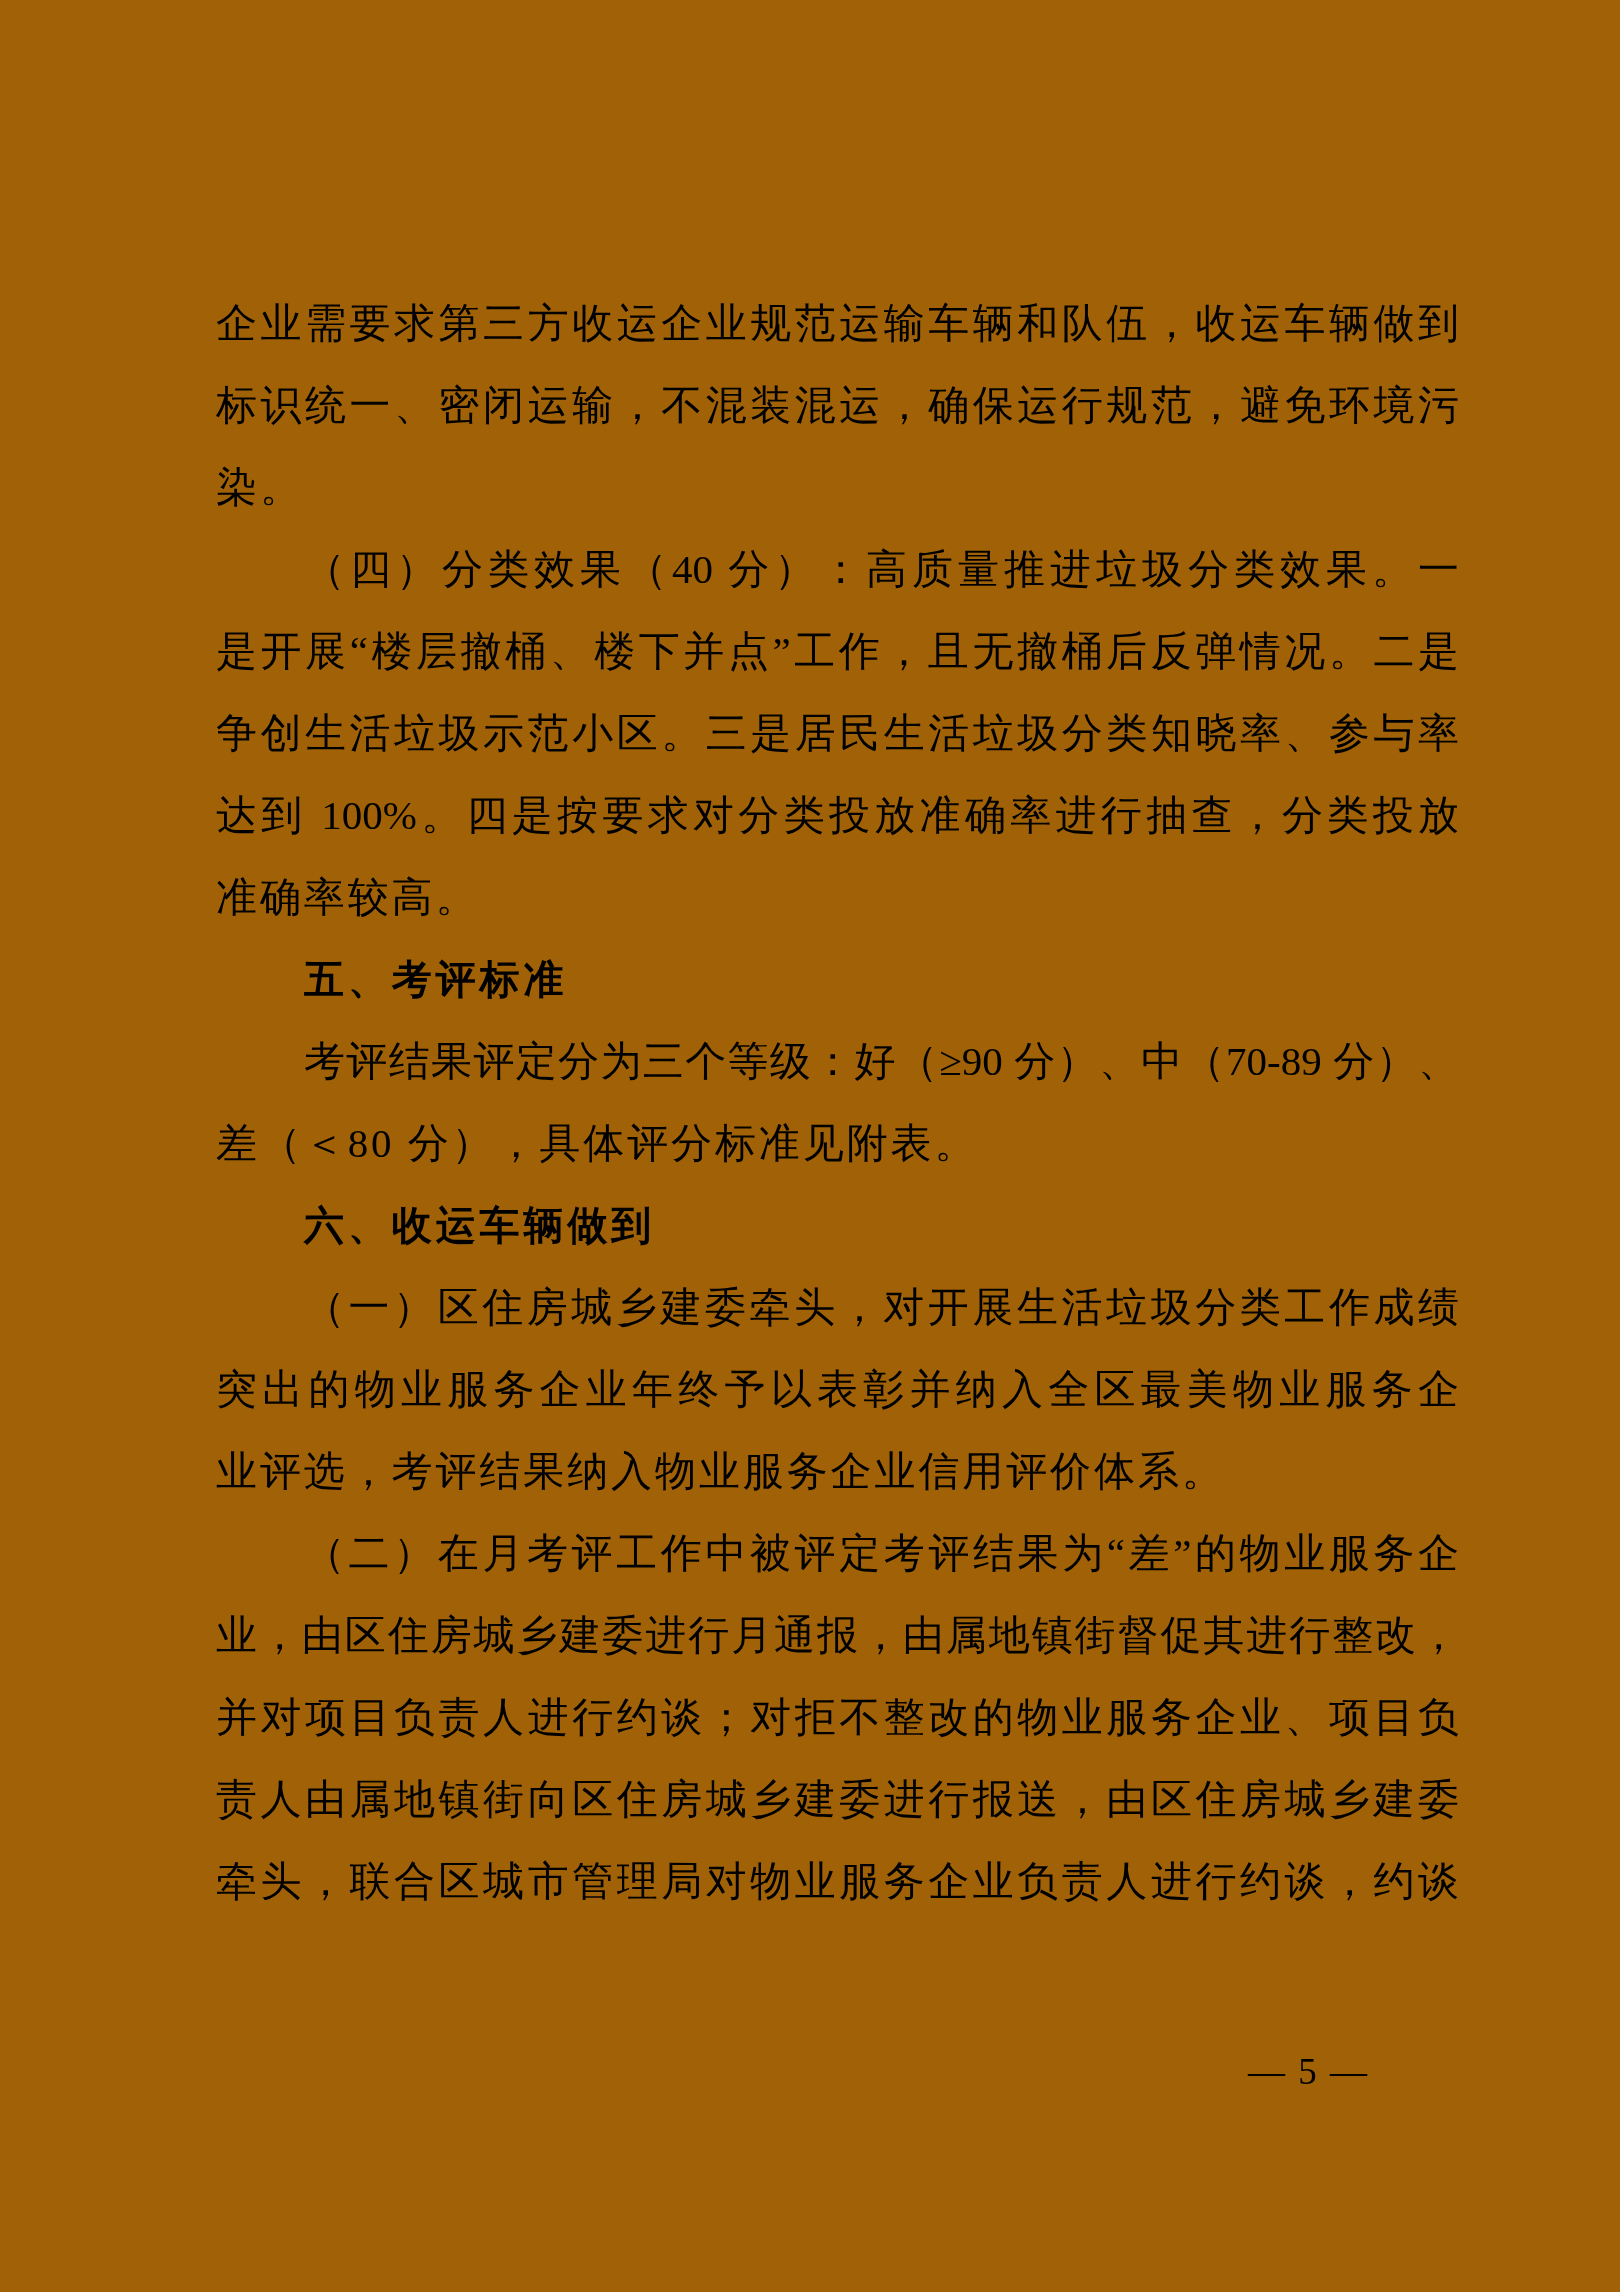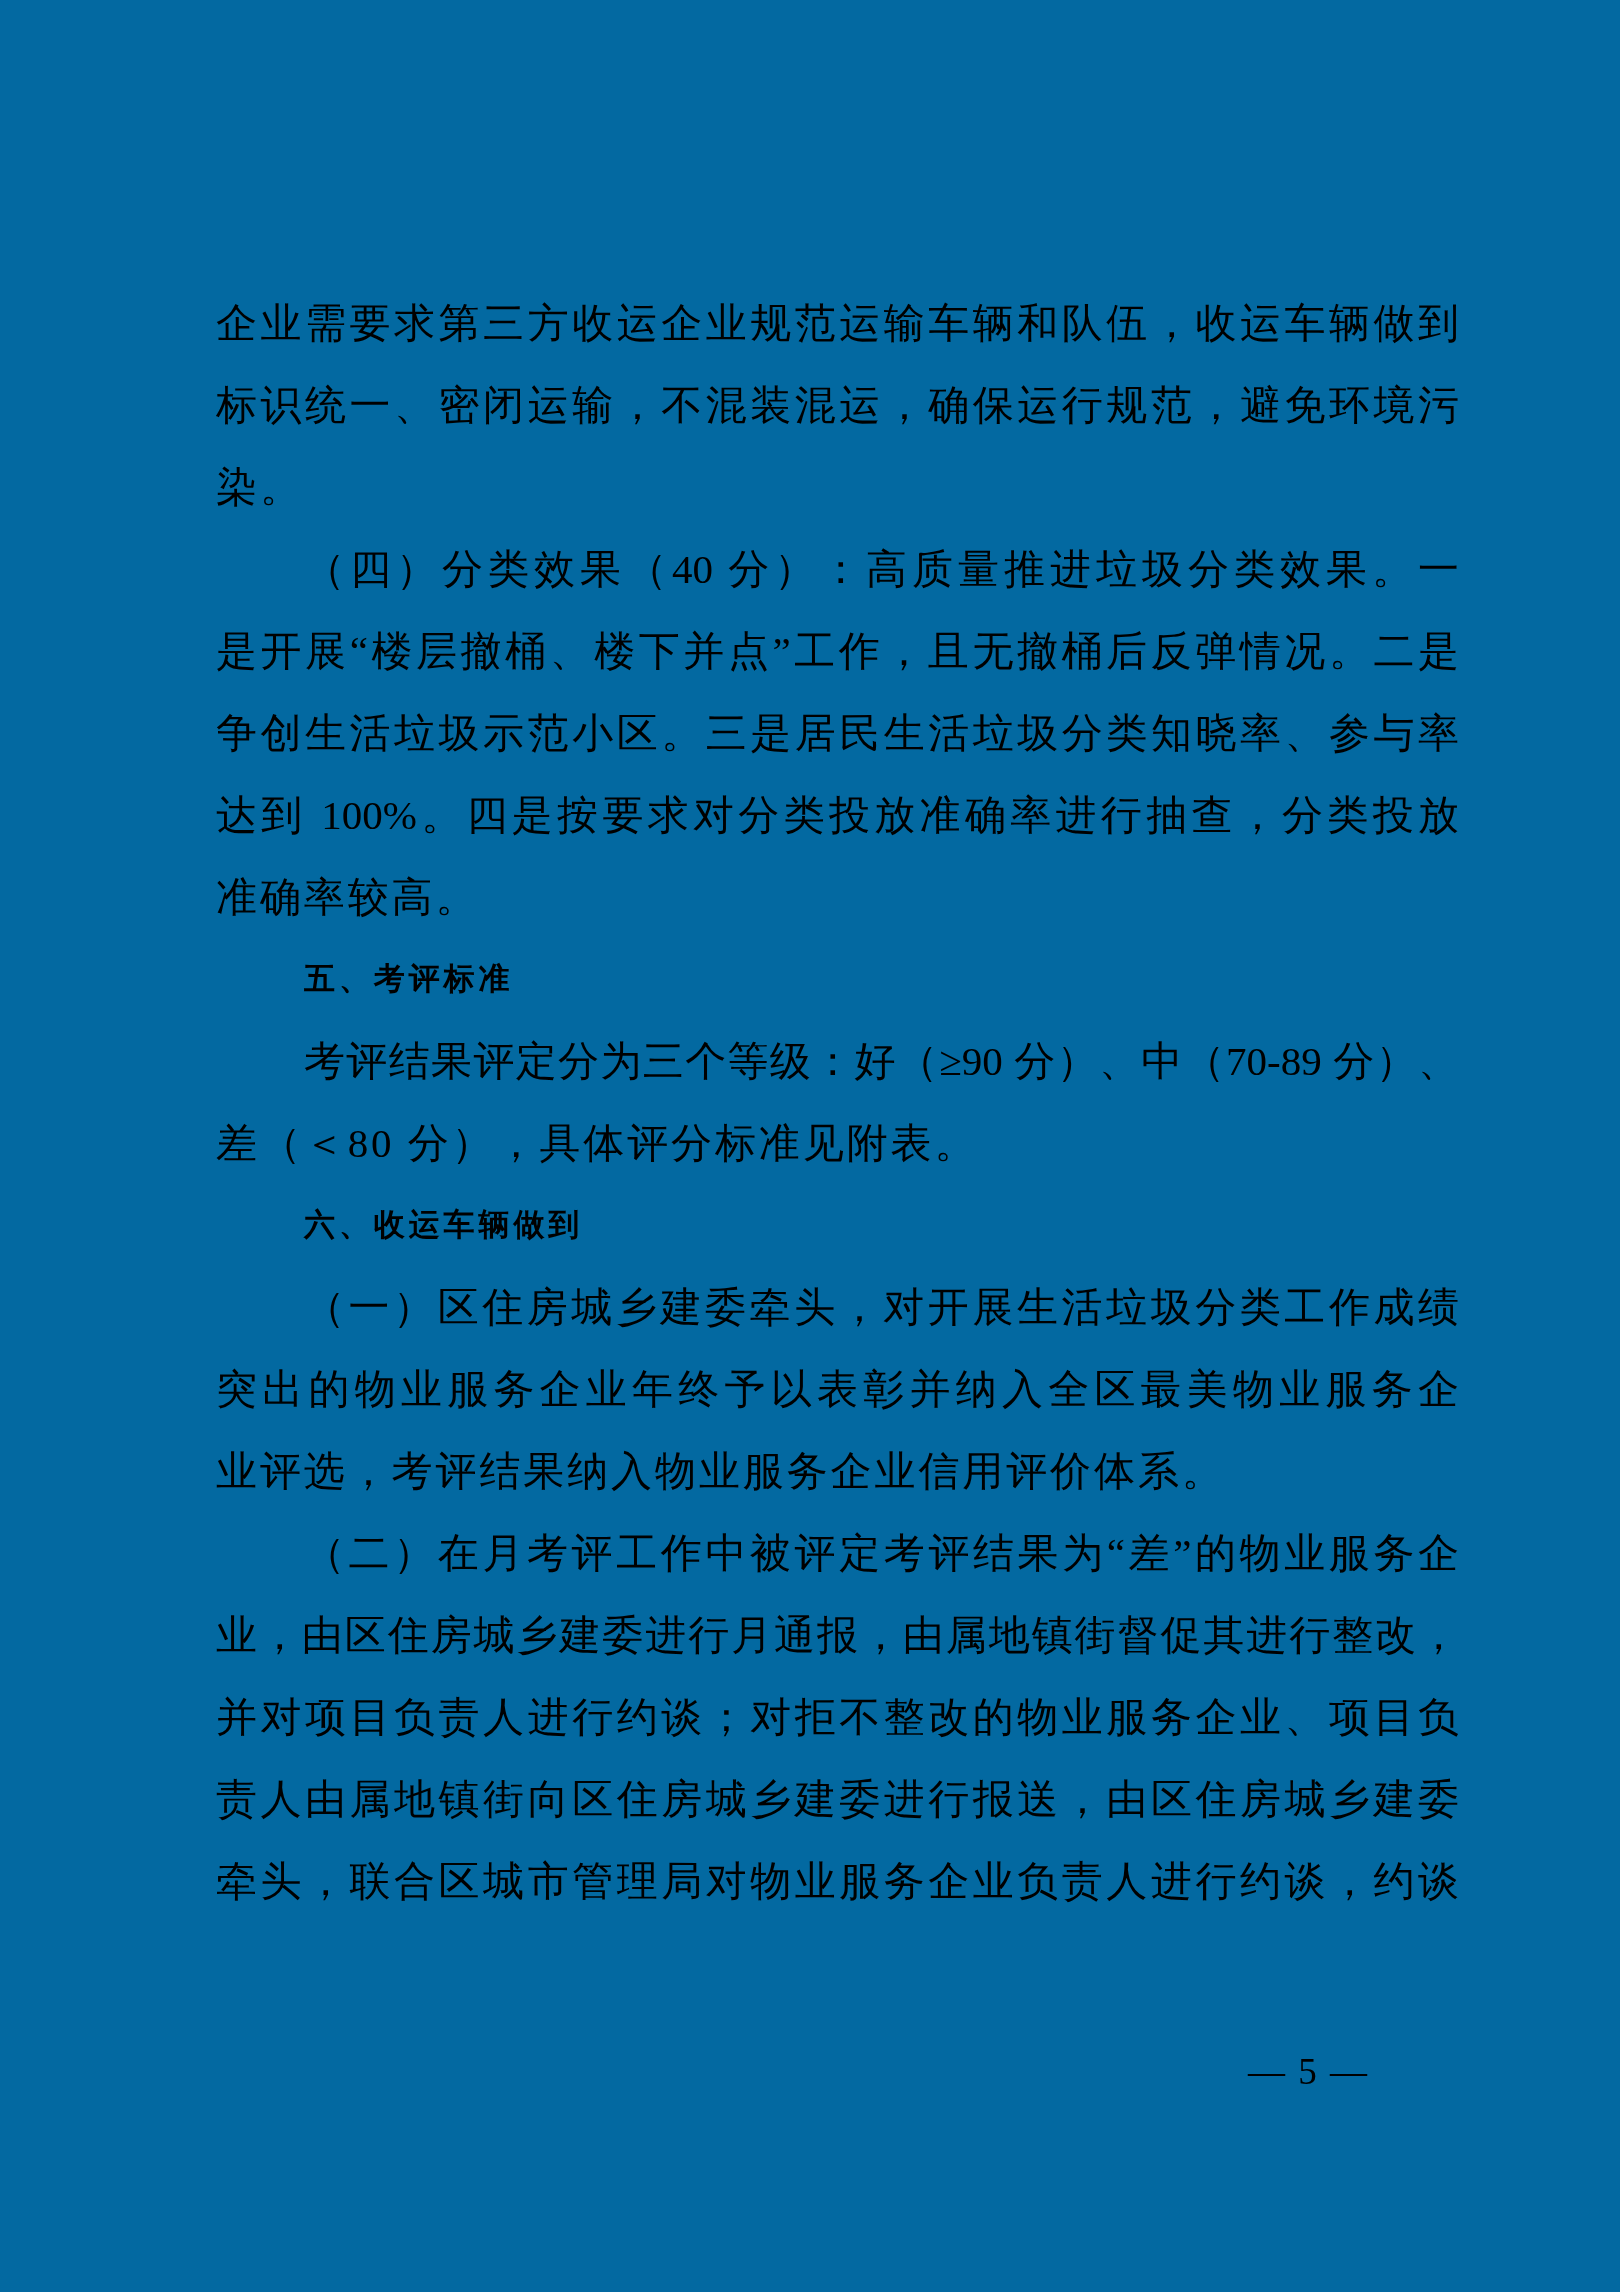--- a/index.html
+++ b/index.html
@@ -4,21 +4,21 @@
 <style>
   html, body {
     margin: 0;
     padding: 0;
     background: #ffffff;
   }
   .page {
     position: relative;
     width: 1620px;
     height: 2293px;
-    background: #0369a1;
+    background: #a16207;
     overflow: hidden;
     font-family: "Liberation Serif", "DejaVu Serif", serif;
     color: #000000;
   }
   .text-block {
     position: absolute;
     left: 216px;
     top: 282px;
     width: 1243px;
   }
@@ -36,23 +36,23 @@
   }
   
   .end {
     text-align: left;
     letter-spacing: 2.9px;
   }
   .indent {
     text-indent: 88px;
   }
   .heading {
-    font-family: Liberation Serif, serif;
+    font-family: Liberation Sans, sans-serif;
     font-weight: bold;
-    font-size: 31px;
+    font-size: 40px;
     letter-spacing: 3.9px;
   }
   .page-number {
     position: absolute;
     top: 2047px;
     right: 251px;
     height: 49px;
     line-height: 49px;
     font-size: 37px;
     letter-spacing: 2px;

